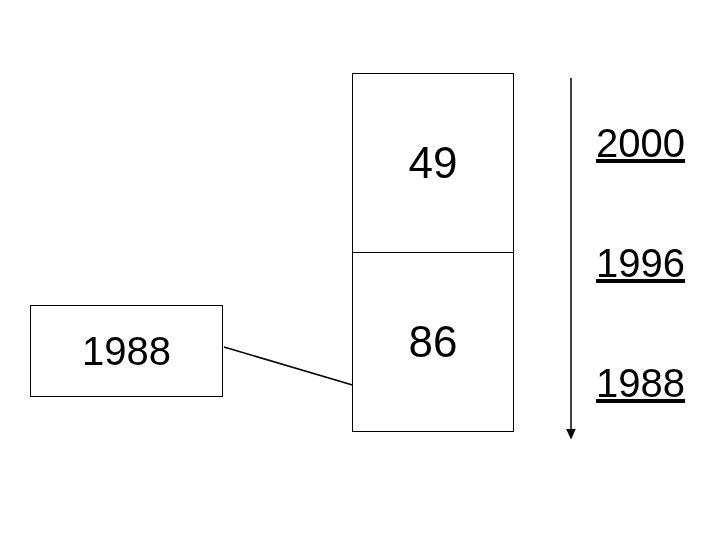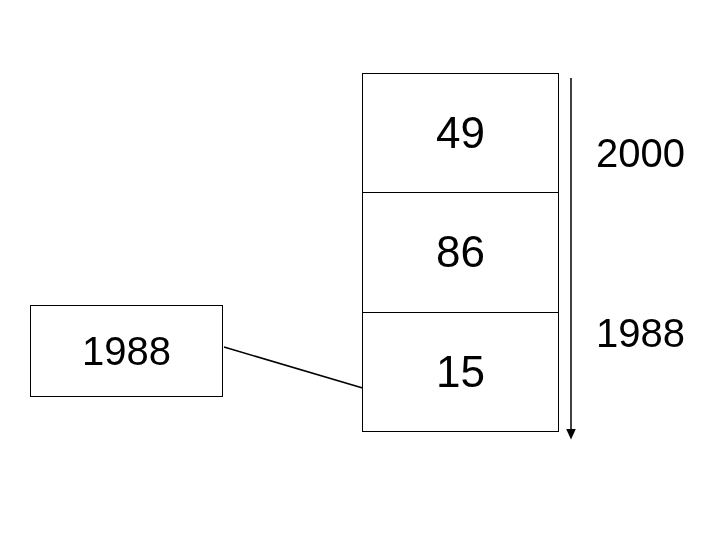--- a/index.html
+++ b/index.html
@@ -20,38 +20,38 @@
   }
   svg.overlay {
     position: absolute; left: 0; top: 0;
     width: 720px; height: 540px;
     pointer-events: none;
   }
   .ln { stroke: var(--stroke); stroke-width: 1.5; fill: none; }
   .fl { fill: var(--stroke); stroke: none; }
 
   .stack {
-    position: absolute; left: 362px; top: 73px;
-    width: 197px; height: 359px;
+    position: absolute; left: 352px; top: 73px;
+    width: 162px; height: 359px;
     border: 1.5px solid var(--stroke);
     display: flex; flex-direction: column;
     background: var(--bg);
   }
   .cell {
     flex: 1 1 0;
     display: flex; align-items: center; justify-content: center;
     border-bottom: 1.5px solid var(--stroke);
     font-size: 44px; color: var(--text);
   }
   .cell:last-child { border-bottom: none; }
 
   .years {
-    position: absolute; left: 596px; top: 64px;
+    position: absolute; left: 596px; top: 84px;
     height: 359px;
-    display: flex; flex-direction: column;
+    display: flex; flex-direction: column; text-decoration: underline;
   }
   .year {
     flex: 1 1 0;
     display: flex; align-items: center;
     font-size: 40px; color: var(--text);
     white-space: nowrap;
   }
 
   .pbox {
     position: absolute; left: 30px; top: 305px;
@@ -75,27 +75,25 @@
     </g>
   </svg>
 
   <div class="stack">
     <div class="cell">
       <span>49</span>
     </div>
     <div class="cell">
       <span>86</span>
     </div>
-    <div class="cell">
-      <span>15</span>
-    </div>
   </div>
 
   <div class="years">
     <div class="year">2000</div>
+    <div class="year">1996</div>
     <div class="year">1988</div>
   </div>
 
   <div class="pbox">
     <span>1988</span>
   </div>
 
 </div>
 
 </body></html>

